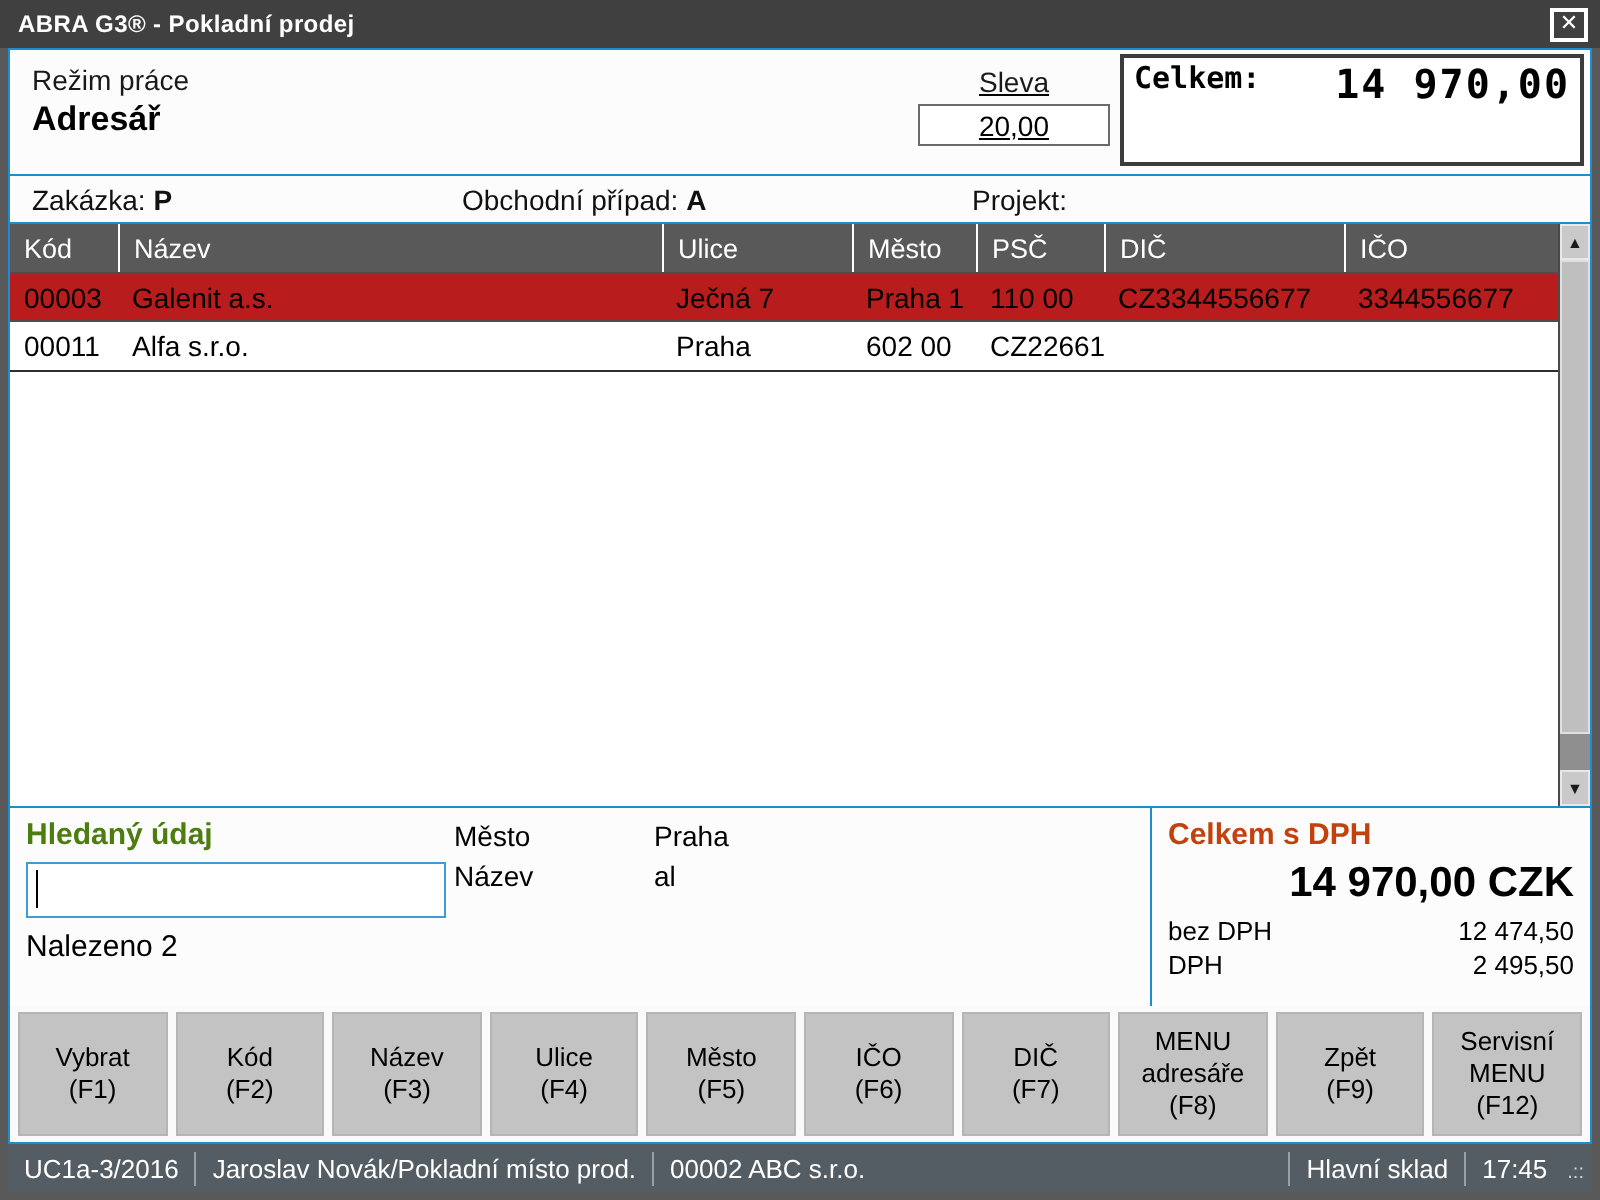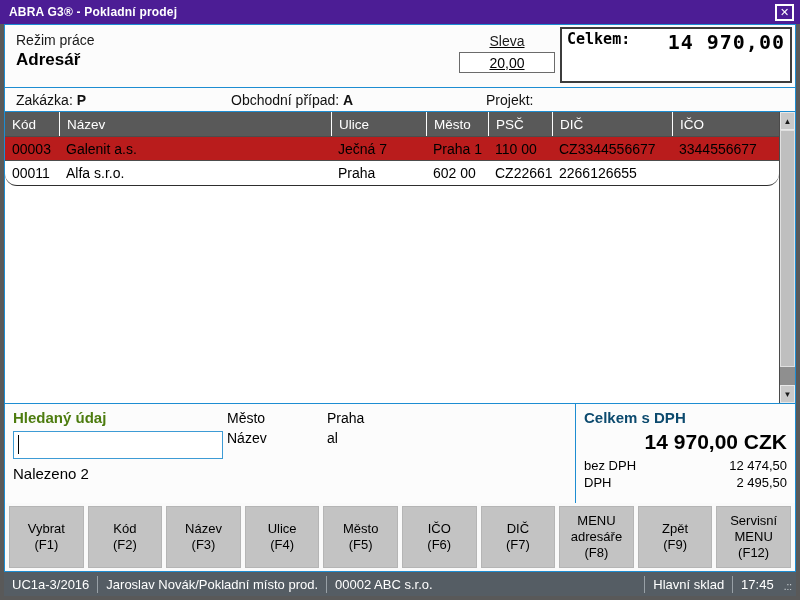--- a/index.html
+++ b/index.html
@@ -3,21 +3,21 @@
 <meta charset="utf-8">
 <style>
   * { margin:0; padding:0; box-sizing:border-box; }
   html,body { width:800px; height:600px; font-family:"Liberation Sans","DejaVu Sans",sans-serif; }
   .window {
     width:800px; height:600px; background:#595959;
     display:flex; flex-direction:column; overflow:hidden;
   }
   
   .titlebar {
-    height:24px; background:#4c1d95; color:#ffffff;
+    height:24px; background:#404040; color:#ffffff;
     display:flex; align-items:center; padding:0 6px 0 9px; flex:0 0 auto;
   }
   .titlebar .title { font-size:12px; font-weight:bold; letter-spacing:.2px; }
   .close-btn {
     margin-left:auto; width:19px; height:17px; border:2px solid #ffffff;
     display:flex; align-items:center; justify-content:center;
     color:#ffffff; font-size:11px; line-height:1; cursor:default;
   }
   
   .content {
@@ -62,21 +62,21 @@
   
   .table-zone { flex:1 1 auto; display:flex; min-height:0; background:#ffffff; }
   .grid { flex:1 1 auto; display:flex; flex-direction:column; border-right:1px solid #4a4a4a; min-width:0; }
   .trow { display:grid; grid-template-columns:54px 272px 95px 62px 64px 120px 1fr; flex:0 0 auto; }
   .thead { background:#595959; color:#ffffff; height:24px; font-size:13.5px; }
   .thead .cell { display:flex; align-items:center; padding-left:7px; border-left:1px solid #fdfdfd; }
   .thead .cell:first-child { border-left:none; }
   .tbody-row { height:25px; font-size:14px; color:#000; background:#ffffff; }
   .tbody-row .cell { display:flex; align-items:center; padding-left:7px; white-space:nowrap; overflow:hidden; }
   .row-selected { background:#b91c1c; border-top:1px solid #4d4d4d; border-bottom:1px solid #4d4d4d; }
-  .row-plain { border-bottom:1px solid #2e2e2e;border-radius:12px; }
+  .row-plain { border-bottom:1px solid #2e2e2e; }
   .tfill { flex:1 1 auto; background:#ffffff; }
   
   .vscroll { flex:0 0 15px; background:#8f8f8f; display:flex; flex-direction:column; }
   .sbtn {
     flex:0 0 18px; background:#c9c9c9; color:#1a1a1a; font-size:8px;
     display:flex; align-items:center; justify-content:center; border:1px solid #e8e8e8;
   }
   .sthumb { flex:0 0 237px; background:#bfbfbf; border:1px solid #e0e0e0; }
   .strack { flex:1 1 auto; }
   
@@ -87,21 +87,21 @@
   .search-input {
     width:100%; height:100%; border:1px solid #3d9bd5; background:#ffffff;
     font-family:inherit; font-size:14px; padding:0 4px; outline:none;
   }
   .caret { position:absolute; left:5px; top:4px; width:1px; height:19px; background:#000; }
   .search-results { margin-top:6px; font-size:15px; color:#000; }
   .filter-block { position:absolute; left:222px; top:4px; font-size:14px; color:#000; }
   .filter-row { display:flex; line-height:20px; }
   .filter-field { width:100px; }
   .totals-panel { flex:1 1 auto; border-left:1px solid #1d8dd2; padding:5px 8px 0 8px; }
-  .totals-title { font-size:15px; font-weight:bold; color:#0c4a6e; }
+  .totals-title { font-size:15px; font-weight:bold; color:#c2410c; }
   .totals-big { font-size:21px; font-weight:bold; text-align:right; margin-top:4px; }
   .totals-small { display:flex; justify-content:space-between; font-size:13px; margin-top:4px; }
   .totals-small:last-child { margin-top:2px; }
   
   .fkeys {
     flex:0 0 68px; background:#fafafa; display:flex; gap:4px; padding:3px 4px 3px 4px;
   }
   .fbtn {
     flex:1 1 0; background:#c3c3c3; border:1px solid #b5b5b5;
     display:flex; flex-direction:column; align-items:center; justify-content:center;
@@ -182,21 +182,20 @@
           <div class="cell">110 00</div>
           <div class="cell">CZ3344556677</div>
           <div class="cell">3344556677</div>
         </div>
         <div class="trow tbody-row row-plain">
           <div class="cell">00011</div>
           <div class="cell">Alfa s.r.o.</div>
           <div class="cell">Praha</div>
           <div class="cell">602 00</div>
           <div class="cell">CZ2266126655</div>
-          <div class="cell">2266126655</div>
         </div>
         <div class="tfill"></div>
       </div>
       <div class="vscroll">
         <div class="sbtn">
             <span>▲</span>
           </div>
         <div class="sthumb"></div>
         <div class="strack"></div>
         <div class="sbtn">

